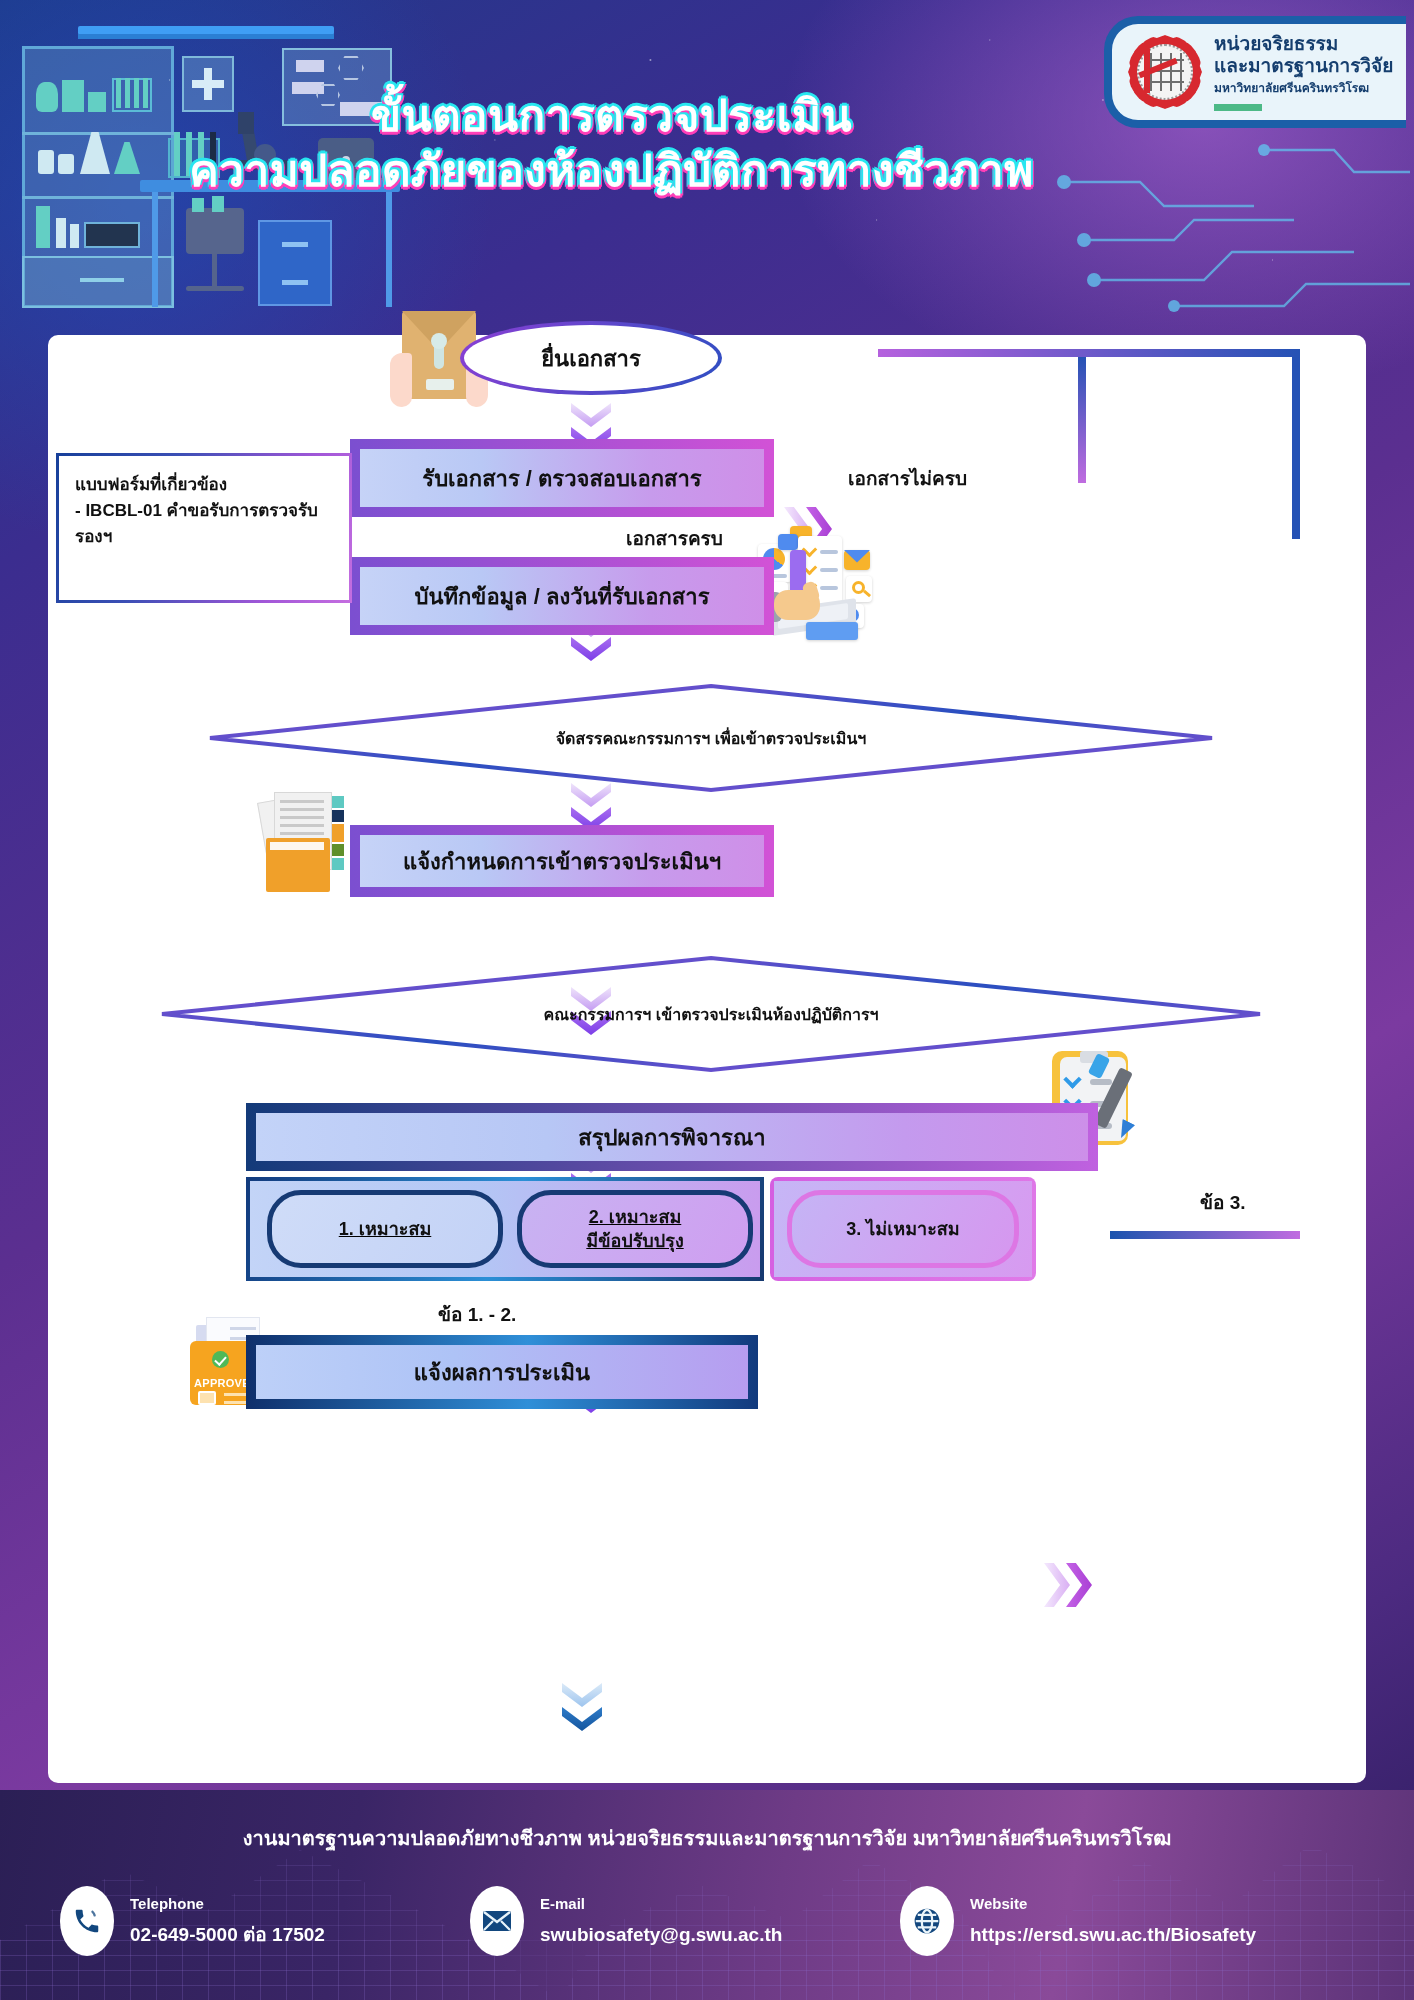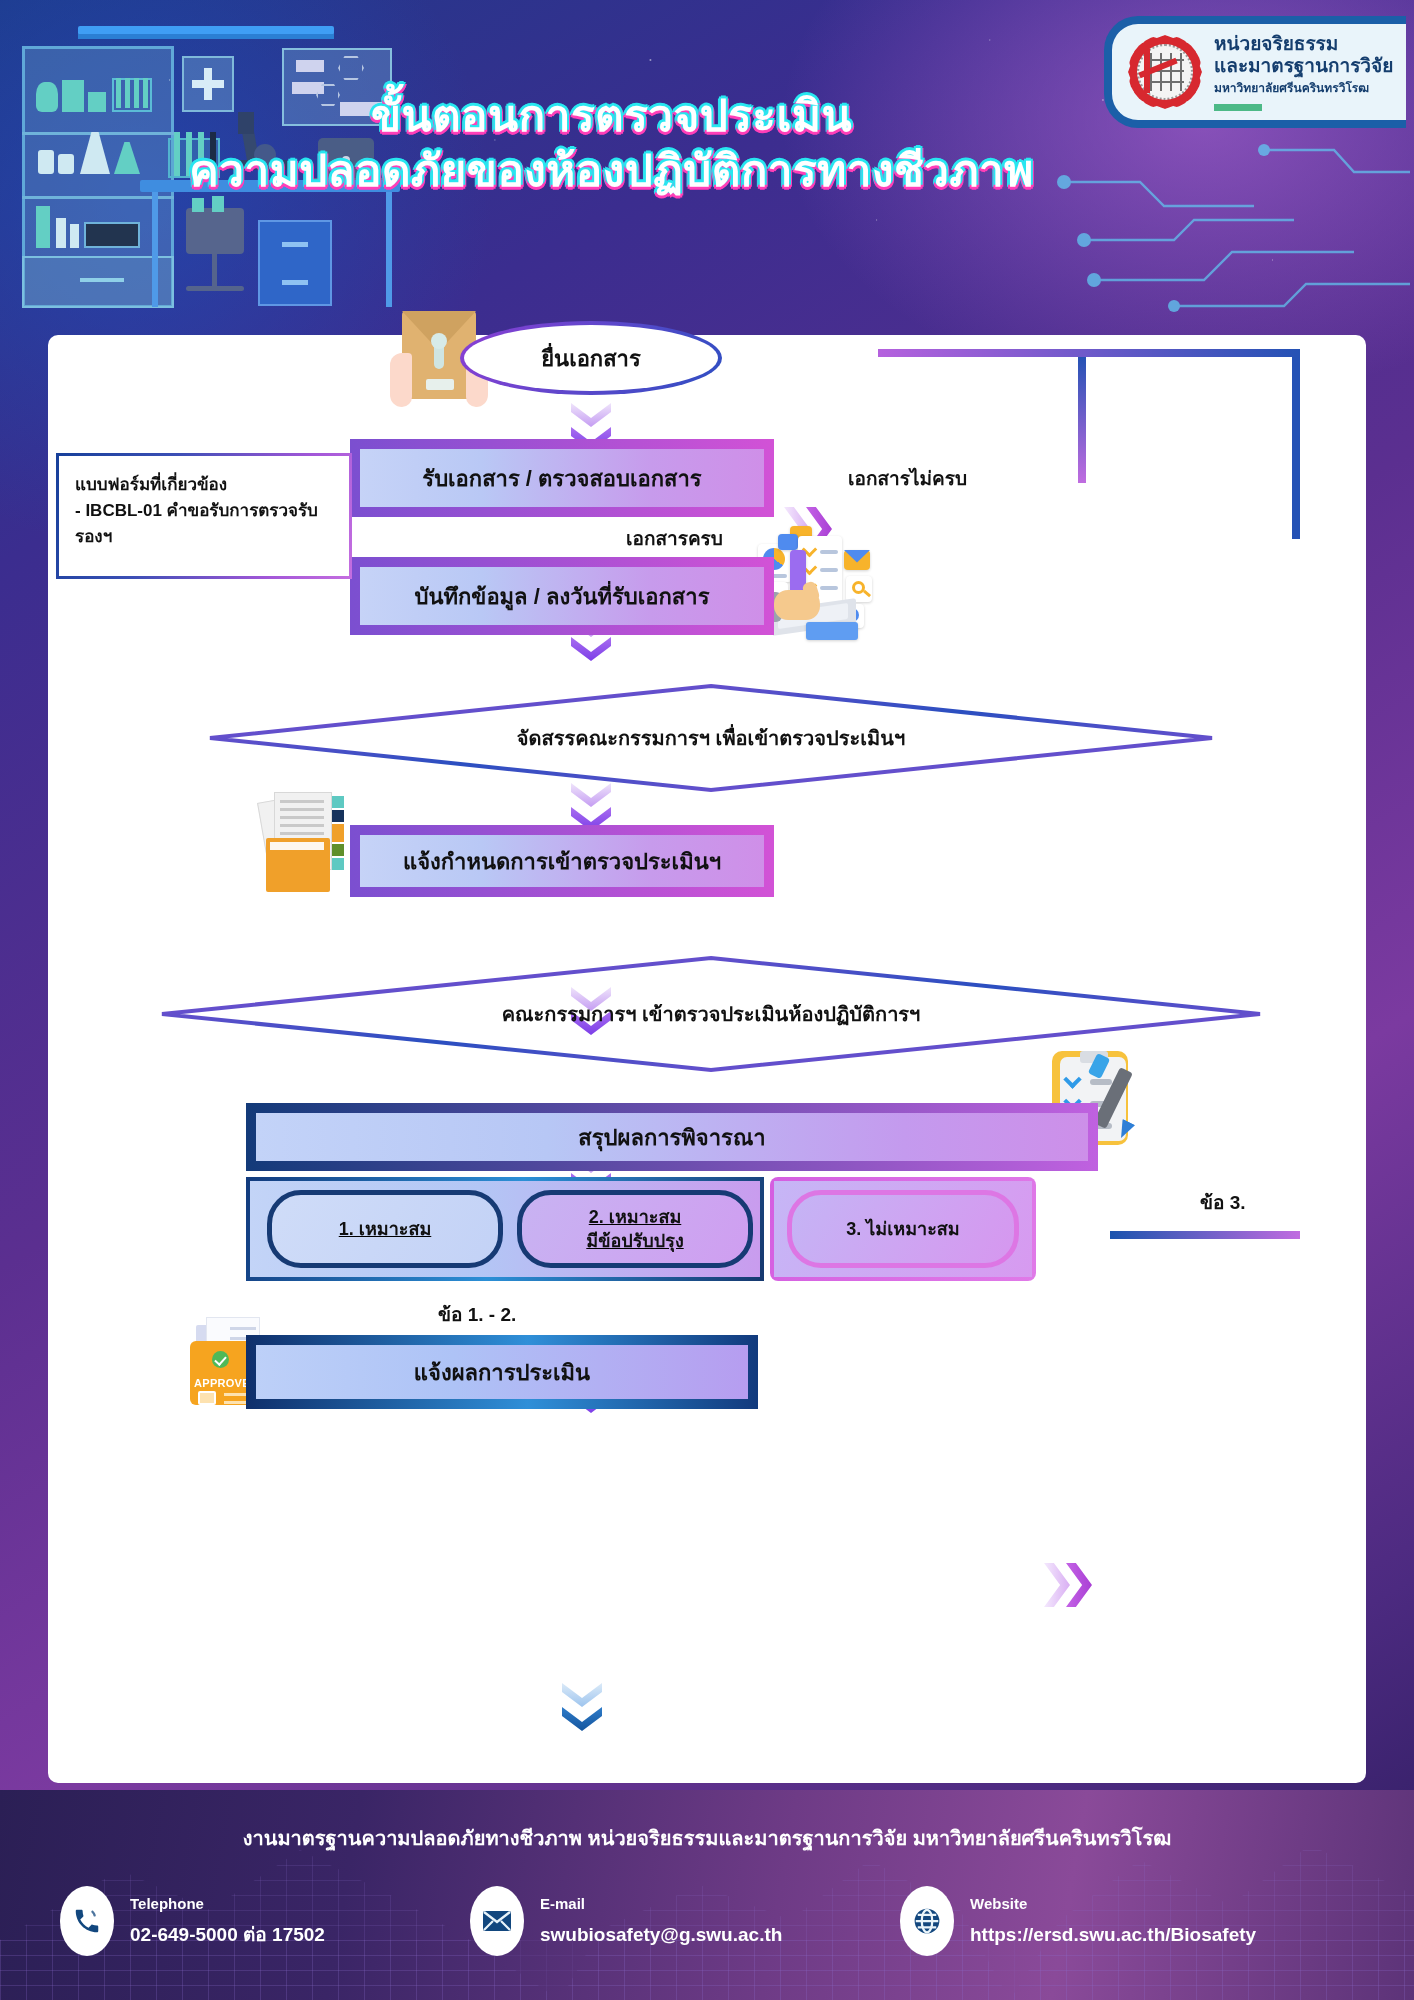--- a/index.html
+++ b/index.html
@@ -142,21 +142,21 @@
   .pbox-b-purple { background:linear-gradient(90deg,#7b4fd0,#d252d6); }
   .pbox-b-navy  { background:linear-gradient(90deg,#133a79,#c061e0); }
   .pbox-b-navy2 { background:linear-gradient(90deg,#0f2f6b,#2f8fd8 55%,#123a7d); }
 
   
   .diamond-wrap { position:absolute; }
   .diamond-wrap svg { display:block; }
   .diamond-label {
     position:absolute; left:0; top:0; width:100%; height:100%;
     display:flex; align-items:center; justify-content:center;
-    font-size:20px; font-weight:700; color:#111;
+    font-size:16px; font-weight:700; color:#111;
   }
 
   
   .chev-down { width:40px; height:52px; position:relative; }
   .chev-down span {
     position:absolute; left:0; width:40px; height:24px;
     clip-path: polygon(0 0, 50% 62%, 100% 0, 100% 38%, 50% 100%, 0 38%);
   }
   .chev-down .c1 { top:0;  background:linear-gradient(#efe4fb,#c49cf2); }
   .chev-down .c2 { top:24px; background:linear-gradient(#a96ef0,#7c3ee8); }
@@ -450,21 +450,21 @@
       <div style="position:absolute;left:50px;top:62px;width:14px;height:20px;background:#f5c98d;border-radius:6px;transform:rotate(-18deg);"></div>
       <div class="lap-card" style="left:52px; top:102px; width:52px; height:18px; background:#5f9df2; border-radius:3px;"></div>
     </div>
 
     <div class="fc pbox-outer pbox-b-purple" style="left:302px; top:222px; width:424px; height:78px;">
       <div class="pbox" style="width:100%;height:100%;">
         <span>บันทึกข้อมูล / ลงวันที่รับเอกสาร</span>
       </div>
     </div>
 
-    <div class="note" style="left:8px; top:118px; width:296px; height:126px;">
+    <div class="note" style="left:8px; top:118px; width:296px; height:150px;">
       <div>
         <div>แบบฟอร์มที่เกี่ยวข้อง</div>
         <div>- IBCBL-01 คำขอรับการตรวจรับรองฯ</div>
       </div>
     </div>
 
     <div class="fc chev-down" style="left:523px; top:300px;">
       <span class="c1"></span>
         <span class="c2"></span>
     </div>

